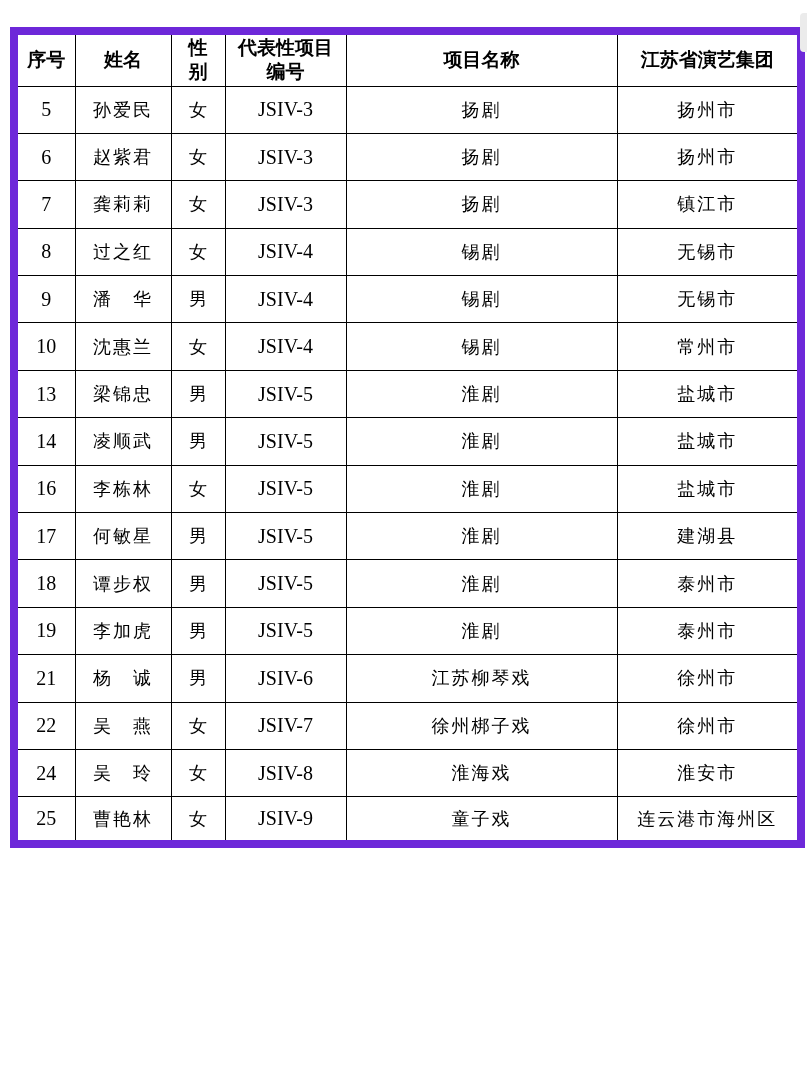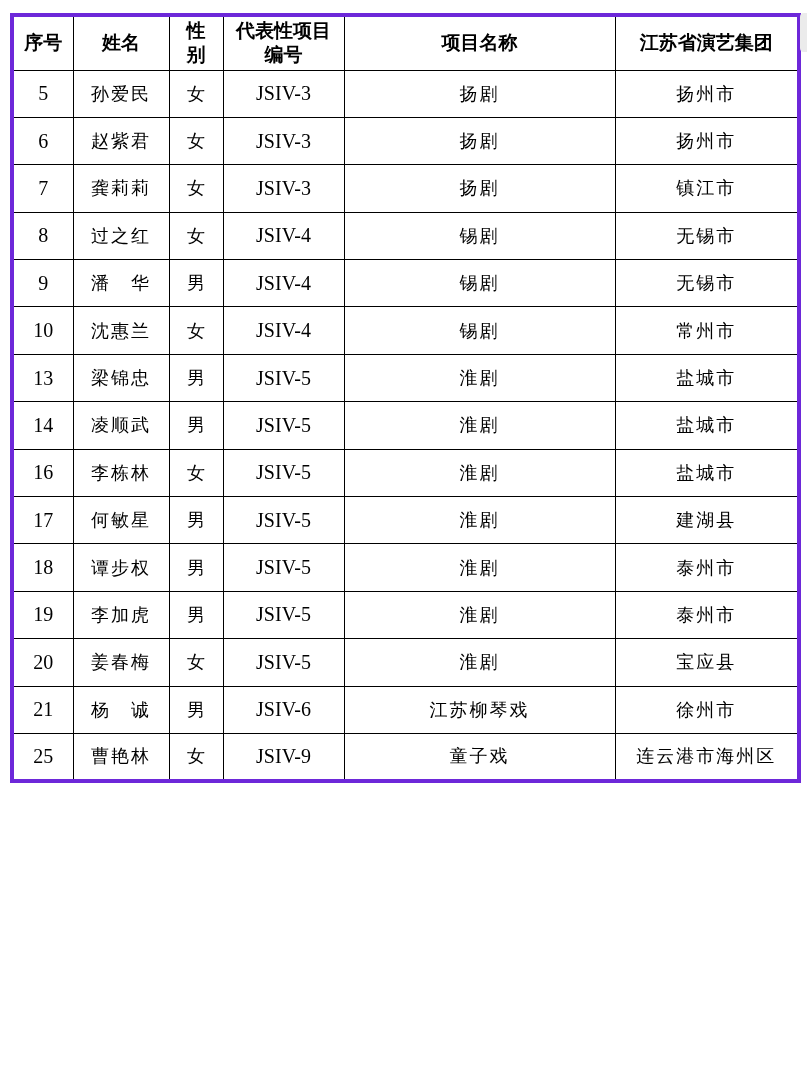--- a/index.html
+++ b/index.html
@@ -16,25 +16,25 @@
     color: #000000;
   }
   .page {
     position: absolute;
     inset: 0;
     background: #ffffff;
   }
   table.roster {
     position: absolute;
     left: 10px;
-    top: 13px;
+    top: 27px;
     width: 787px;
     table-layout: fixed;
     border-collapse: collapse;
-    border: 4px solid #6d28d9;
+    border: 8px solid #6d28d9;
   }
   col.w0 { width: 61px; }
   col.w1 { width: 96px; }
   col.w2 { width: 54px; }
   col.w3 { width: 121px; }
   col.w4 { width: 271px; }
   col.w5 { width: 184px; }
 
   th, td {
     border: 1.5px solid #000000;
@@ -189,36 +189,44 @@
         </tr>
         <tr>
           <td class="c0">19</td>
           <td class="c1">李加虎</td>
           <td class="c2">男</td>
           <td class="c3">JSIV-5</td>
           <td class="c4">淮剧</td>
           <td class="c5">泰州市</td>
         </tr>
         <tr>
-          <td class="c0">20</td>
-          <td class="c1">姜春梅</td>
-          <td class="c2">女</td>
-          <td class="c3">JSIV-5</td>
-          <td class="c4">淮剧</td>
-          <td class="c5">宝应县</td>
-        </tr>
-        <tr>
           <td class="c0">21</td>
           <td class="c1">杨　诚</td>
           <td class="c2">男</td>
           <td class="c3">JSIV-6</td>
           <td class="c4">江苏柳琴戏</td>
           <td class="c5">徐州市</td>
         </tr>
         <tr>
+          <td class="c0">22</td>
+          <td class="c1">吴　燕</td>
+          <td class="c2">女</td>
+          <td class="c3">JSIV-7</td>
+          <td class="c4">徐州梆子戏</td>
+          <td class="c5">徐州市</td>
+        </tr>
+        <tr>
+          <td class="c0">24</td>
+          <td class="c1">吴　玲</td>
+          <td class="c2">女</td>
+          <td class="c3">JSIV-8</td>
+          <td class="c4">淮海戏</td>
+          <td class="c5">淮安市</td>
+        </tr>
+        <tr>
           <td class="c0">25</td>
           <td class="c1">曹艳林</td>
           <td class="c2">女</td>
           <td class="c3">JSIV-9</td>
           <td class="c4">童子戏</td>
           <td class="c5">连云港市海州区</td>
         </tr>
       </tbody>
   </table>
 

